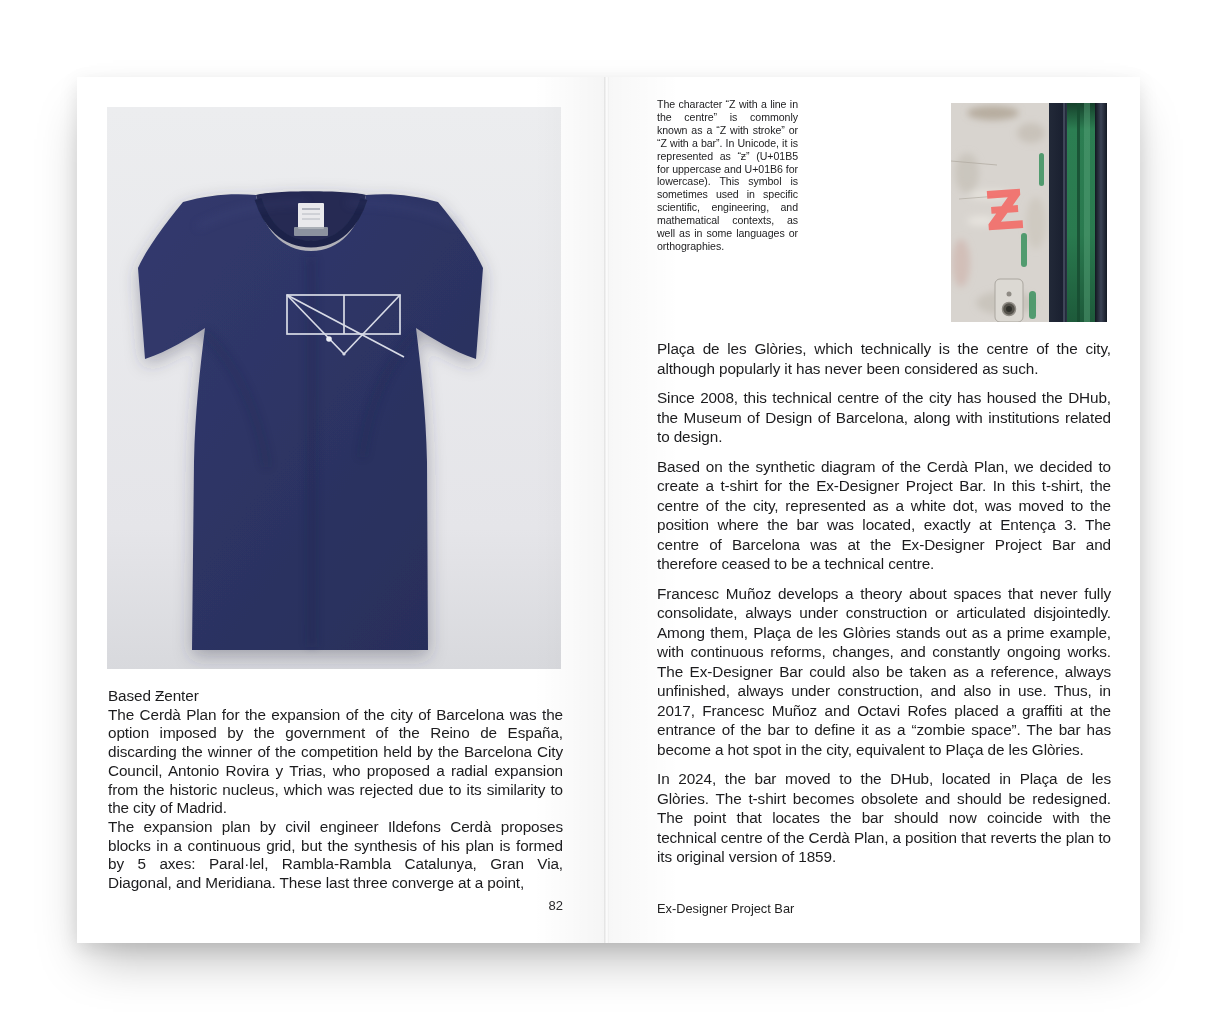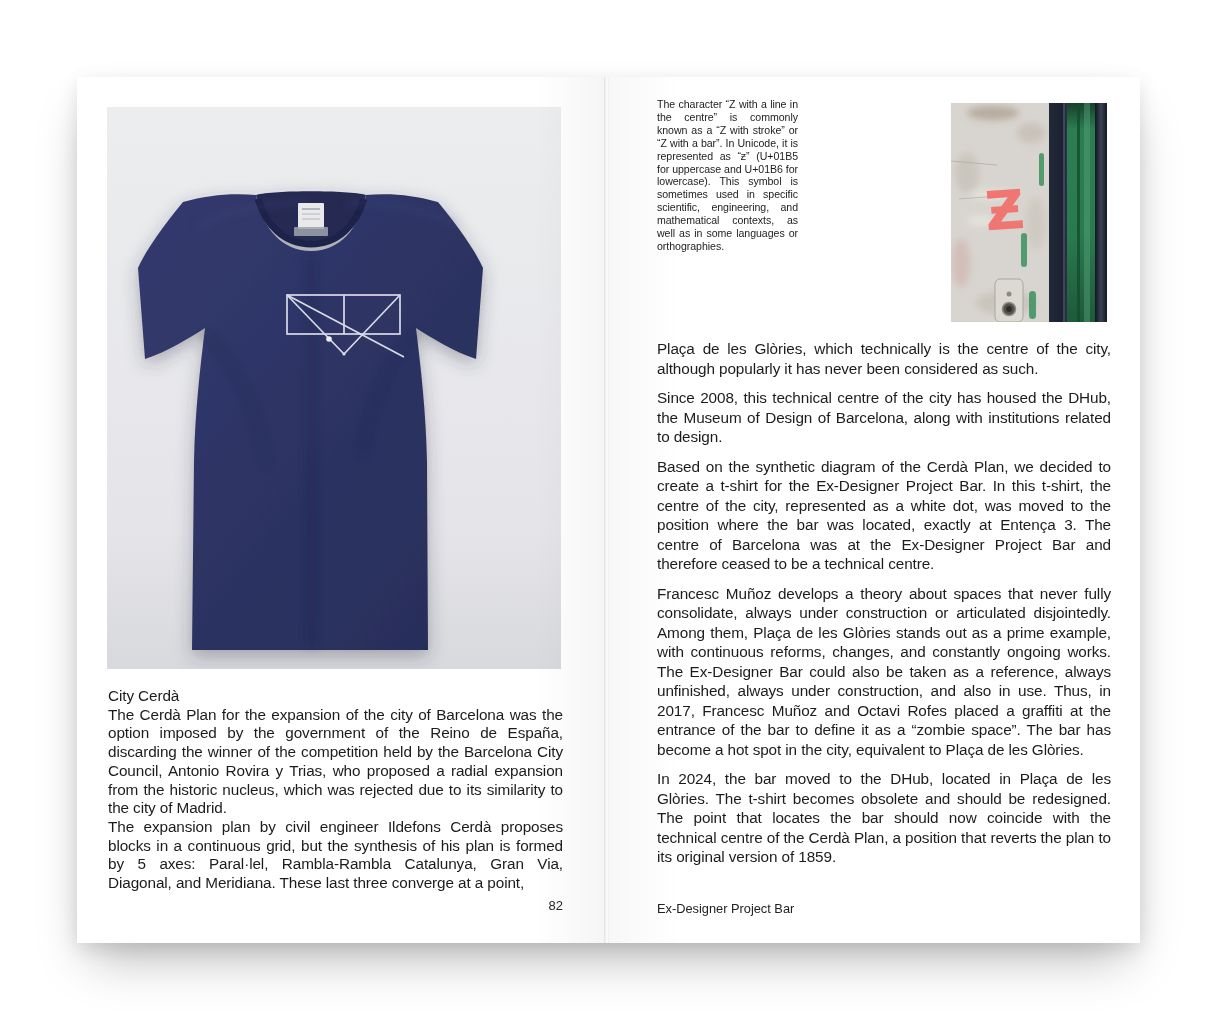--- a/index.html
+++ b/index.html
@@ -107,21 +107,21 @@
             <line x1="180" y1="188" x2="237" y2="247"></line>
             <line x1="293" y1="188" x2="237" y2="247"></line>
             <line x1="180" y1="188" x2="297" y2="250"></line>
           </g>
           <circle cx="222" cy="232" r="2.8" fill="#edeff6"></circle>
           <circle cx="237" cy="247" r="1.6" fill="#d8dbe6"></circle>
         </svg>
       </figure>
 
       <div class="left-text">
-        <p>City Cerdà</p>
+        <p>Based Ƶenter</p>
         <p>The Cerdà Plan for the expansion of the city of Barcelona was the option imposed by the government of the Reino de España, discarding the winner of the competition held by the Barcelona City Council, Antonio Rovira y Trias, who proposed a radial expansion from the historic nucleus, which was rejected due to its similarity to the city of Madrid.</p>
         <p>The expansion plan by civil engineer Ildefons Cerdà proposes blocks in a continuous grid, but the synthesis of his plan is formed by 5 axes: Paral·lel, Rambla-Rambla Catalunya, Gran Via, Diagonal, and Meridiana. These last three converge at a point,</p>
       </div>
 
       <div class="page-num">82</div>
     </div>
 
     <div class="spine"></div>
 
     <div class="page page-right">

